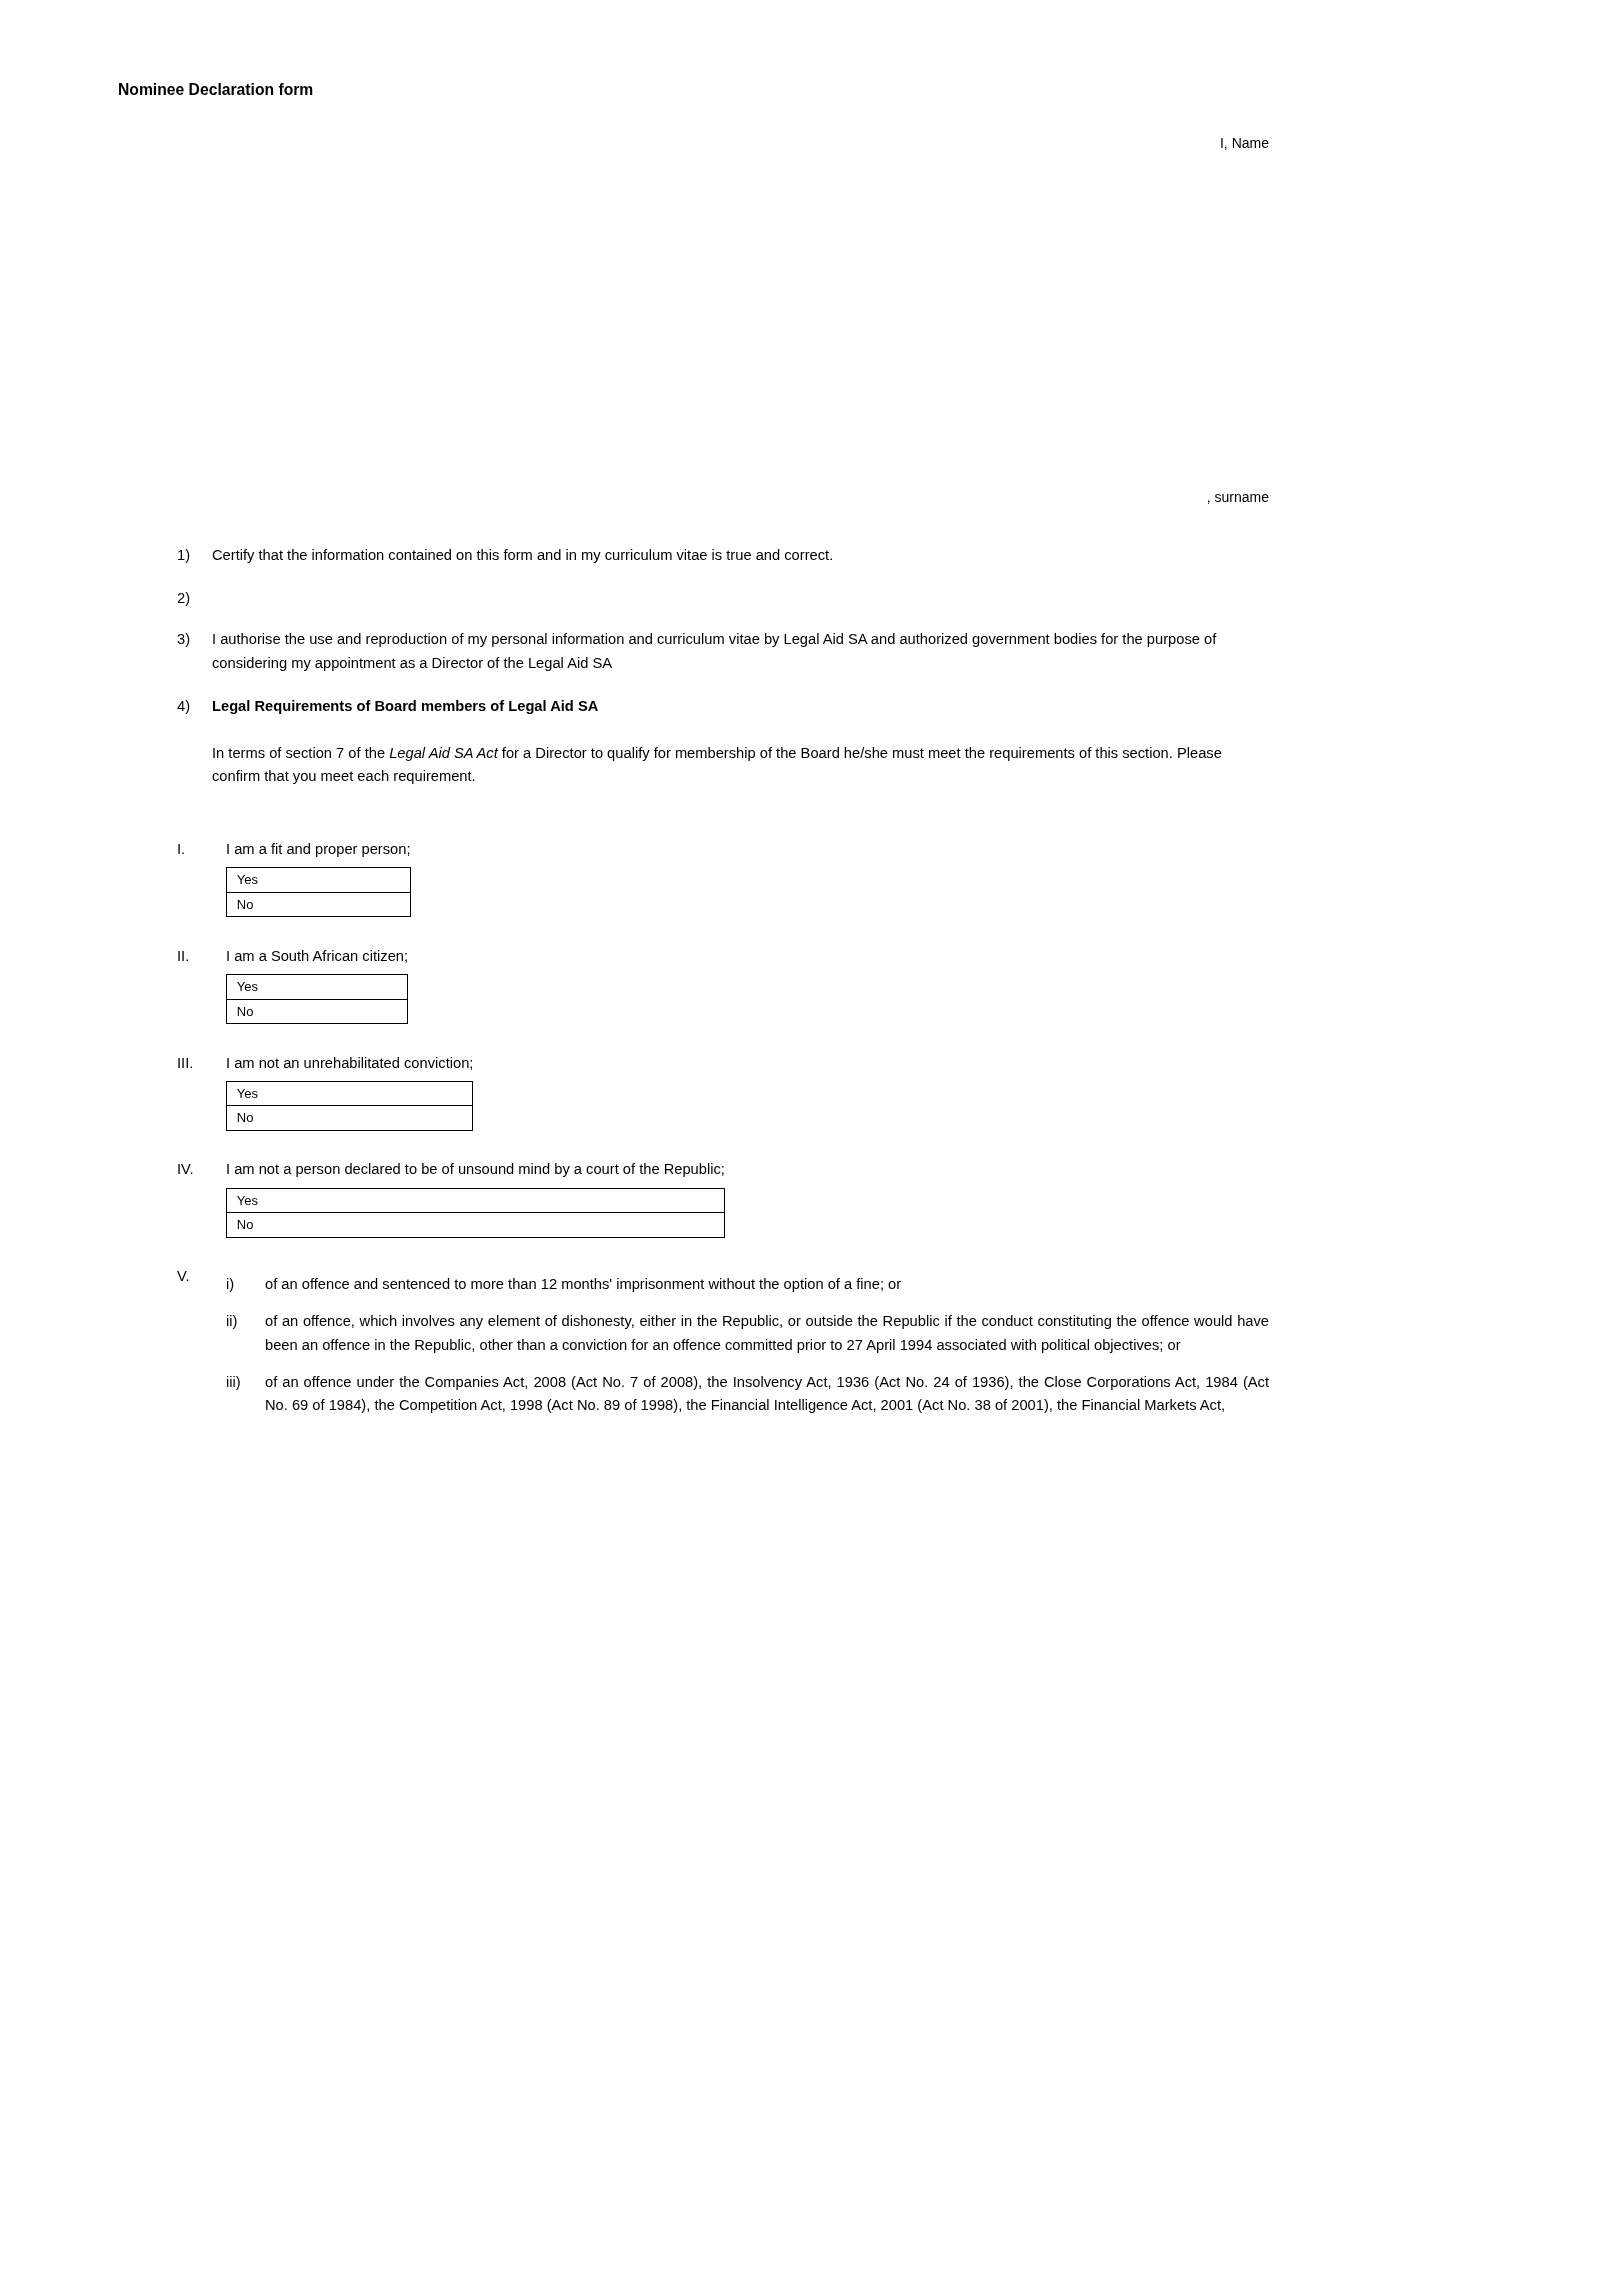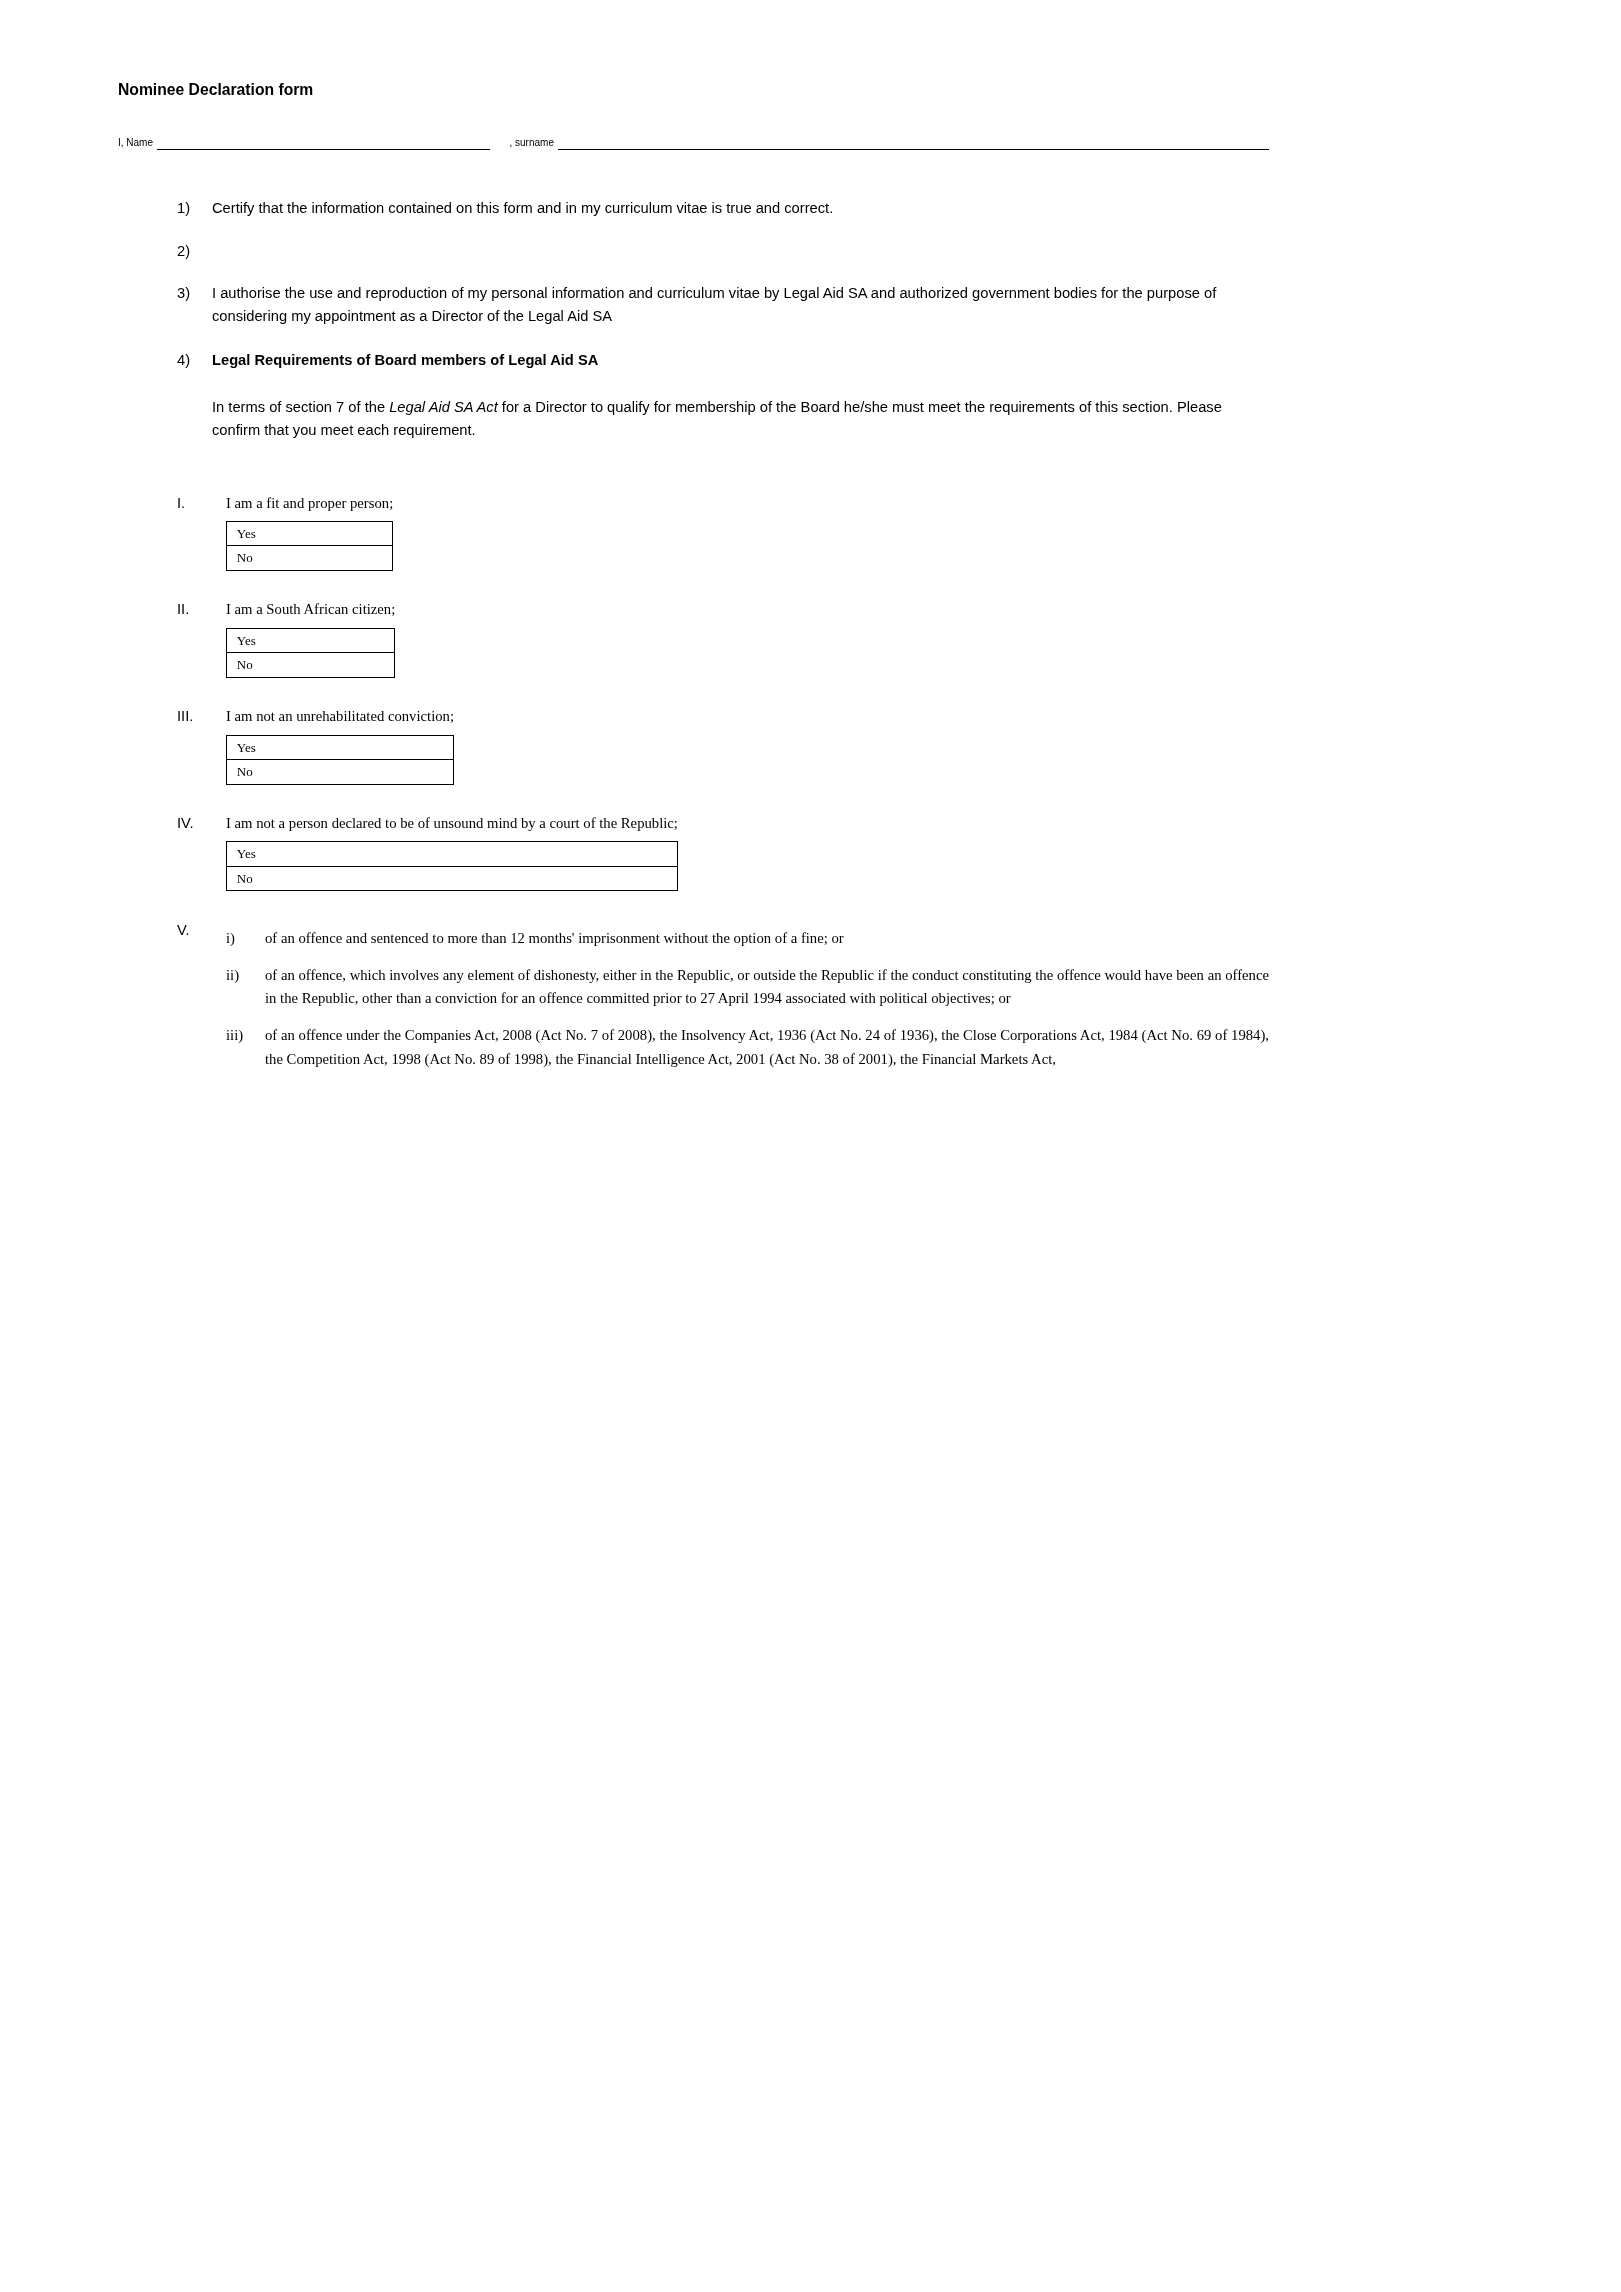--- a/index.html
+++ b/index.html
@@ -21,22 +21,23 @@
       padding: 78px 118px 78px 118px;
     }
     .form-title {
       font-weight: bold;
       font-size: 15.7px;
       margin-bottom: 31px;
     }
     .name-line {
       display: flex;
       align-items: flex-end;
-      margin-bottom: 47px;
-      font-size: 10px;
+      margin-bottom: 35px;
+      font-size: 14px;
+      flex-direction: column;
     }
     .name-label {
       white-space: nowrap;
     }
     .name-underline {
       border-bottom: 1px solid #000;
       flex: 0 0 333px;
       height: 17.6px;
       margin: 0 3.9px;
     }
@@ -124,21 +125,20 @@
       font-size: 14.7px;
     }
     .sub-alpha-content {
       font-size: 14.7px;
       line-height: 1.6;
       text-align: justify;
     }
     .roman-content-block {
       display: flex;
       flex-direction: column;
-      font-family: Liberation Serif, serif;
     }
   </style>
 </head>
 <body>
 
 <div class="page">
 
   <div class="form-title">Nominee Declaration form</div>
 
   <div class="name-line">

